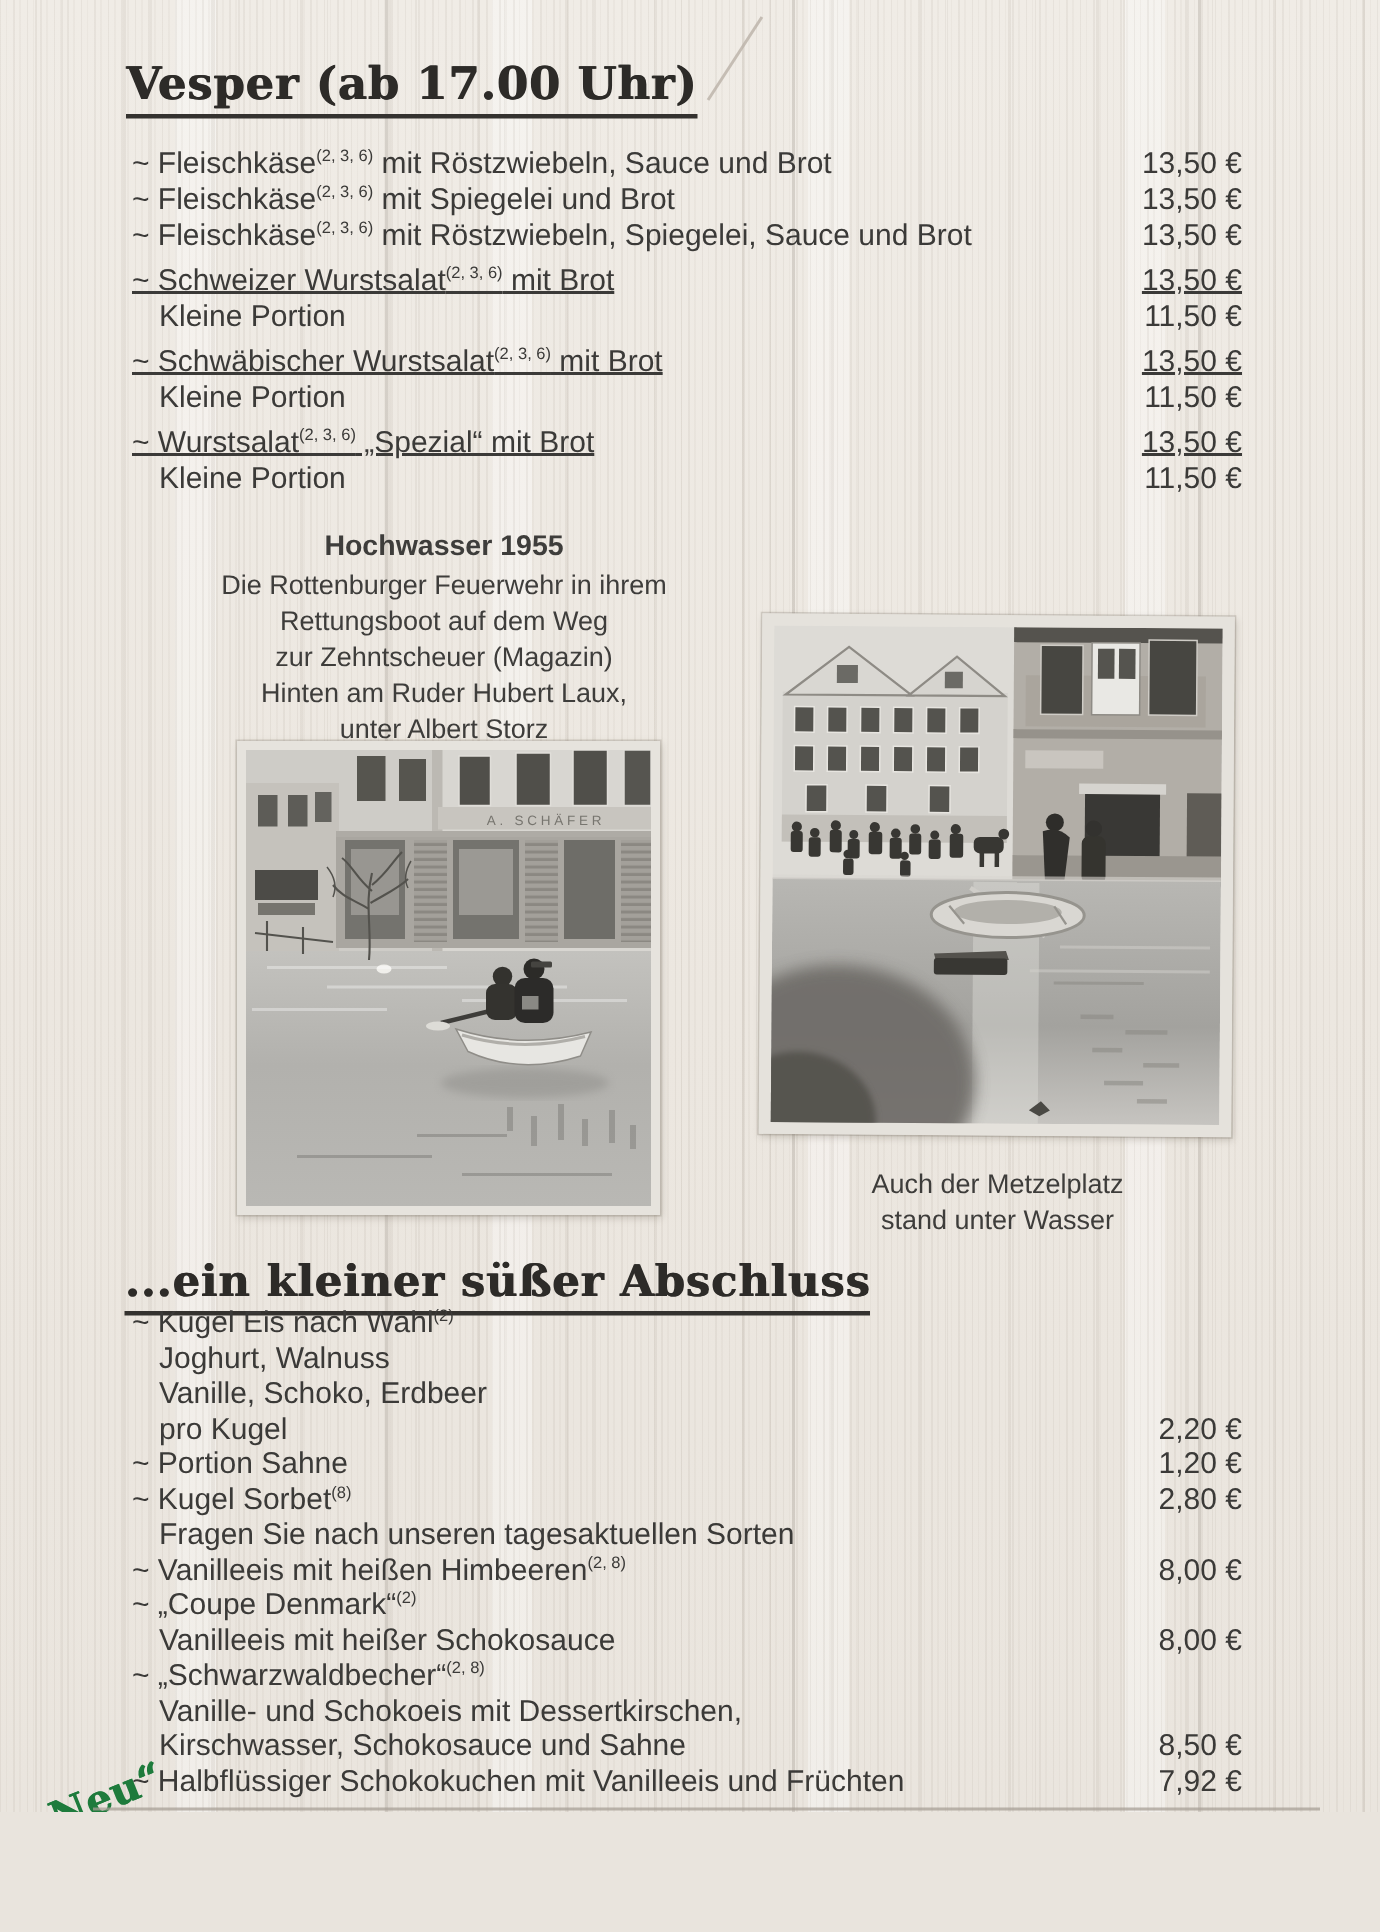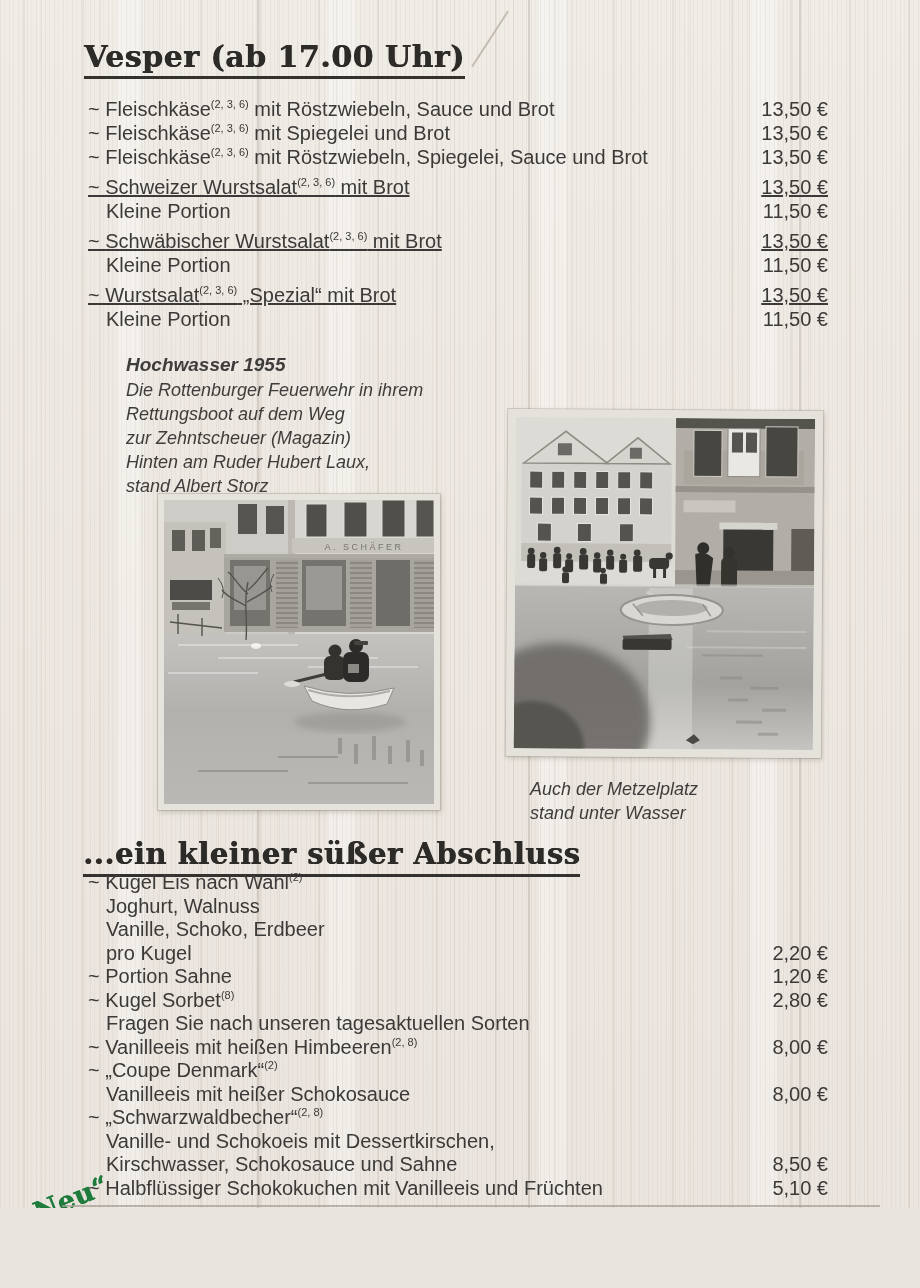--- a/index.html
+++ b/index.html
@@ -27,21 +27,21 @@
   .menu{position:absolute;left:88px;width:740px;}
   #vesper-menu{top:97px;}
   #dessert-menu{top:871px;}
   .row{display:flex;align-items:baseline;font-size:20px;line-height:24px;}
   #dessert-menu .row{line-height:23.5px;}
   .row.gap{margin-top:6px;text-decoration:underline;}
   .lead{flex:1 1 auto;}
   .lead.indent{padding-left:18px;}
   .lead sup{font-size:11px;line-height:0;letter-spacing:0;}
   .price{white-space:nowrap;margin-left:14px;}
-  .caption{position:absolute;text-align:left;font-size:18px;line-height:24px;color:#3e3d3b;font-style:italic;}
+  .caption{position:absolute;text-align:center;font-size:18px;line-height:24px;color:#3e3d3b;}
   #flood-caption{left:126px;top:352px;width:340px;}
   #flood-caption .cap-title{font-weight:bold;font-size:19px;line-height:26px;}
   #metzelplatz-caption{left:530px;top:777px;width:270px;}
   .photo{position:absolute;background:#e4e1db;
     box-shadow:0 0 0 1px rgba(120,112,100,.25),1px 2px 5px rgba(100,92,80,.28);}
   #left-photo{left:158px;top:494px;width:282px;height:316px;}
   #right-photo{left:507px;top:410px;width:315px;height:347px;transform:rotate(.4deg);}
   .photo svg{display:block;width:100%;height:100%;}
   #neu-badge{
     position:absolute;left:16px;top:1186px;transform:rotate(-22deg);
@@ -98,21 +98,21 @@
       </div>
     </div>
 
   <div id="flood-caption" class="caption">
     <div class="cap-title">Hochwasser 1955</div>
     <div>
         <div class="cap-line">Die Rottenburger Feuerwehr in ihrem</div>
         <div class="cap-line">Rettungsboot auf dem Weg</div>
         <div class="cap-line">zur Zehntscheuer (Magazin)</div>
         <div class="cap-line">Hinten am Ruder Hubert Laux,</div>
-        <div class="cap-line">stand Albert Storz</div>
+        <div class="cap-line">unter Albert Storz</div>
       </div>
   </div>
 
   <div id="left-photo" class="photo">
     <svg viewBox="0 0 282 316">
       <defs>
         <clipPath id="lpclip">
             <rect x="6" y="6" width="270" height="304"></rect>
           </clipPath>
         <linearGradient id="lw" x1="0" y1="0" x2="0" y2="1">
@@ -384,21 +384,21 @@
       </div>
       <div class="row">
         <span class="lead indent">Vanille- und Schokoeis mit Dessertkirschen,</span>
       </div>
       <div class="row">
         <span class="lead indent">Kirschwasser, Schokosauce und Sahne</span>
         <span class="price">8,50 €</span>
       </div>
       <div class="row">
         <span class="lead">~ Halbflüssiger Schokokuchen mit Vanilleeis und Früchten</span>
-        <span class="price">5,10 €</span>
+        <span class="price">7,92 €</span>
       </div>
     </div>
 
   <div id="neu-badge" class="fraktur">„Neu“</div>
 
   <div id="scratch"></div>
   <div id="bottom-edge"></div>
 </div>
 
 </body></html>

